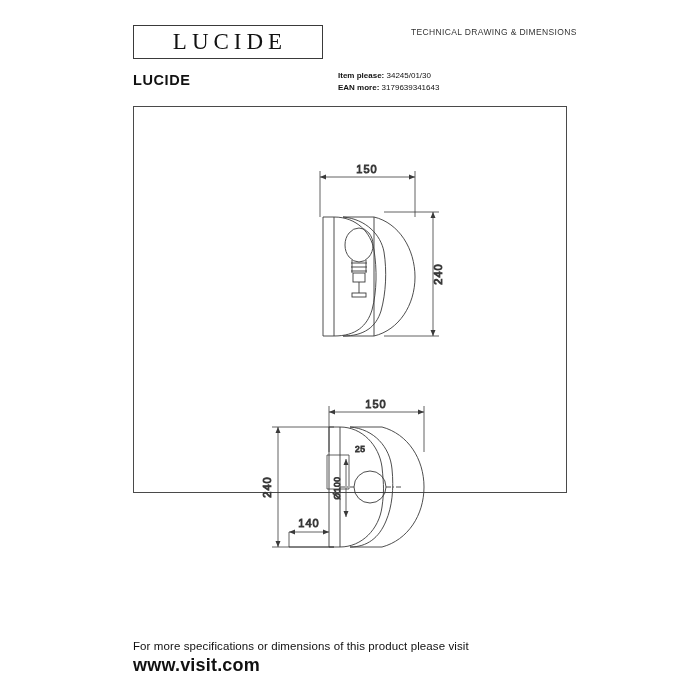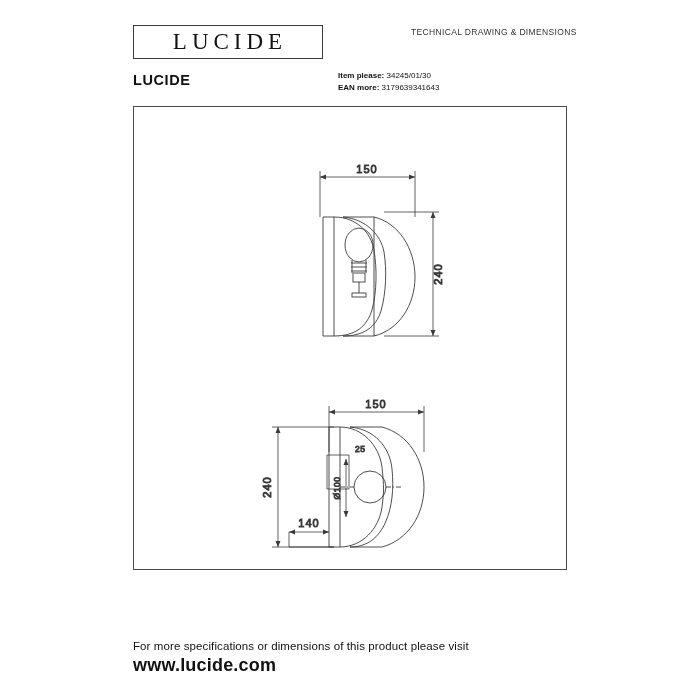--- a/index.html
+++ b/index.html
@@ -72,21 +72,21 @@
     color: #111;
   }
   .item-meta .lbl { font-weight: bold; }
 
   
   .frame {
     position: absolute;
     left: 133px;
     top: 106px;
     width: 434px;
-    height: 464px;
+    height: 387px;
     border: 1px solid #4a4a4a;
     box-sizing: border-box;
     background: #fff;
   }
 
   
   .footer-line1 {
     position: absolute;
     left: 133px;
     top: 640px;
@@ -244,15 +244,15 @@
         <text class="dim-text" x="242" y="301" text-anchor="middle">150</text>
         <text class="dim-text" x="137" y="380" text-anchor="middle" transform="rotate(-90 137 380)">240</text>
         <text class="dim-text" x="175" y="420" text-anchor="middle">140</text>
         <text class="dim-text-s" x="221" y="345" text-anchor="start">25</text>
         <text class="dim-text-s" x="206" y="381" text-anchor="middle" transform="rotate(-90 206 381)">Ø100</text>
       </g>
     </svg>
   </div>
 
   <div class="footer-line1">For more specifications or dimensions of this product please visit</div>
-  <div class="footer-line2">www.lucide.com</div>
+  <div class="footer-line2">www.visit.com</div>
 
 </div>
 
 </body></html>

